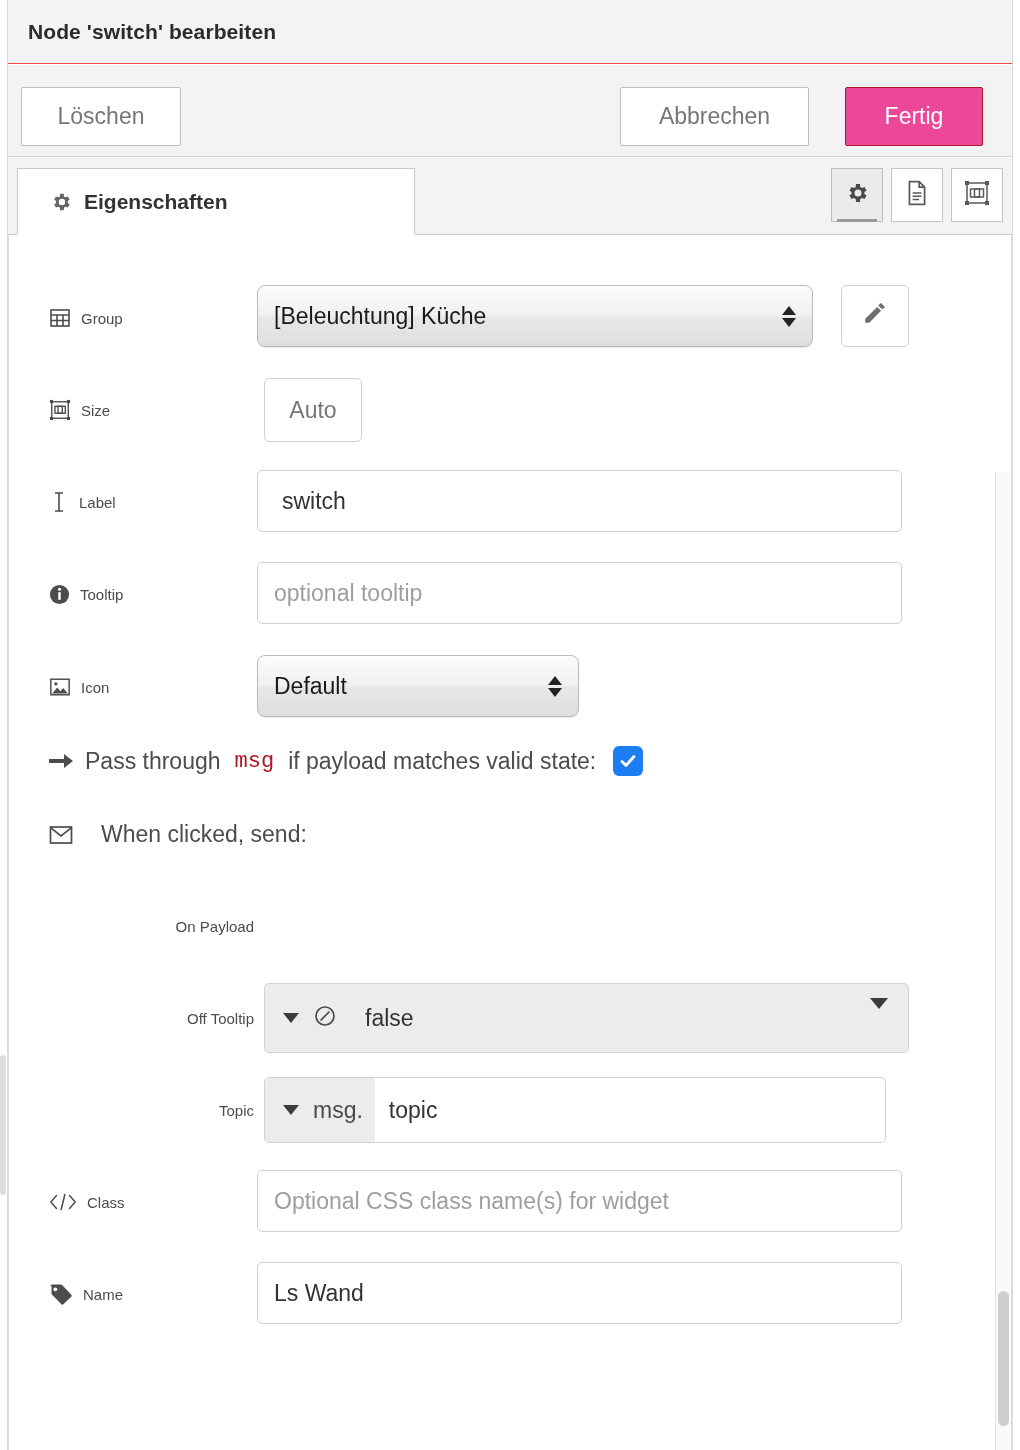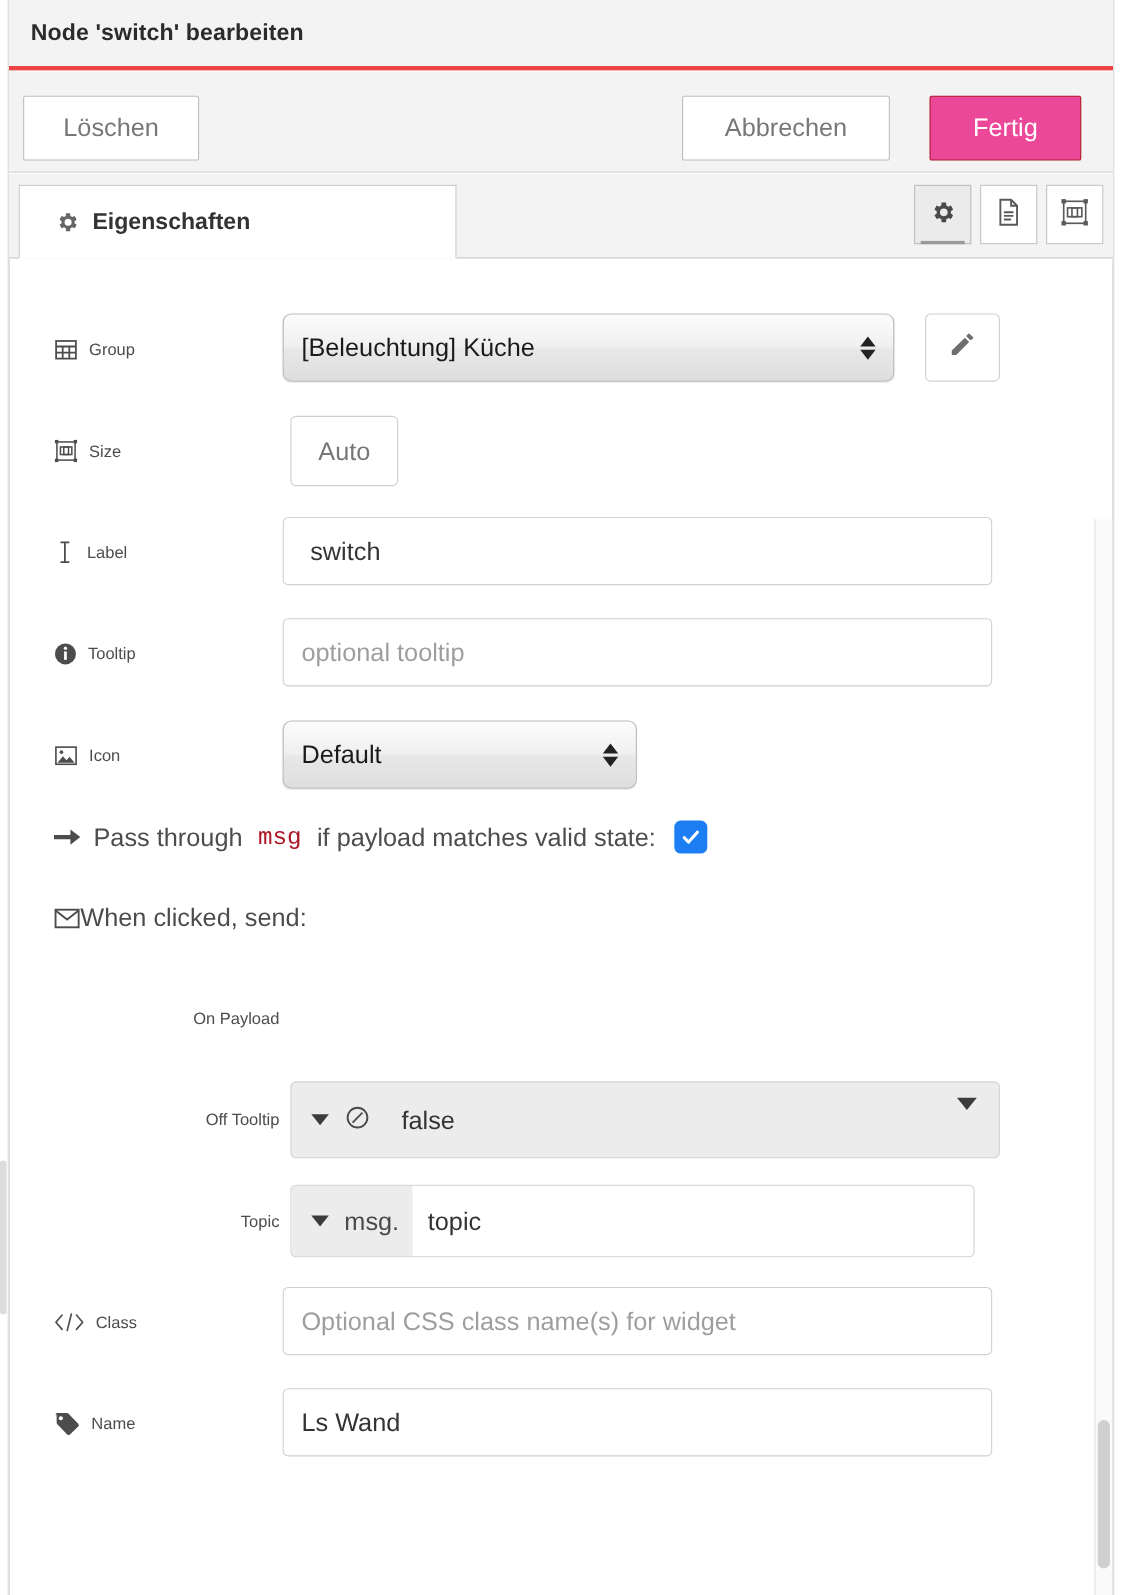--- a/index.html
+++ b/index.html
@@ -17,21 +17,21 @@
     height: 1450px;
     background: #ffffff;
   }
 
   
   .titlebar {
     position: absolute;
     left: 8px; top: 0; right: 8px;
     height: 64px;
     background: #f3f3f3;
-    border-bottom: 4px solid #ef4444;
+    border-bottom: 1px solid #ef4444;
     display: flex;
     align-items: center;
   }
   .titlebar-text {
     font-size: 21px;
     font-weight: bold;
     color: #2b2b2b;
     padding-left: 20px;
     letter-spacing: 0.1px;
   }
@@ -343,21 +343,21 @@
     justify-content: center;
     cursor: pointer;
     margin-left: 5px;
   }
 
   .sectionline {
     position: absolute;
     left: 40px;
     display: flex;
     align-items: center;
-    gap: 0;
+    gap: 28px;
     font-size: 23px;
     color: #4c4c4c;
   }
 
   
   .edge-left {
     position: absolute;
     left: 0; top: 0; bottom: 0;
     width: 8px;
     background: #ffffff;

